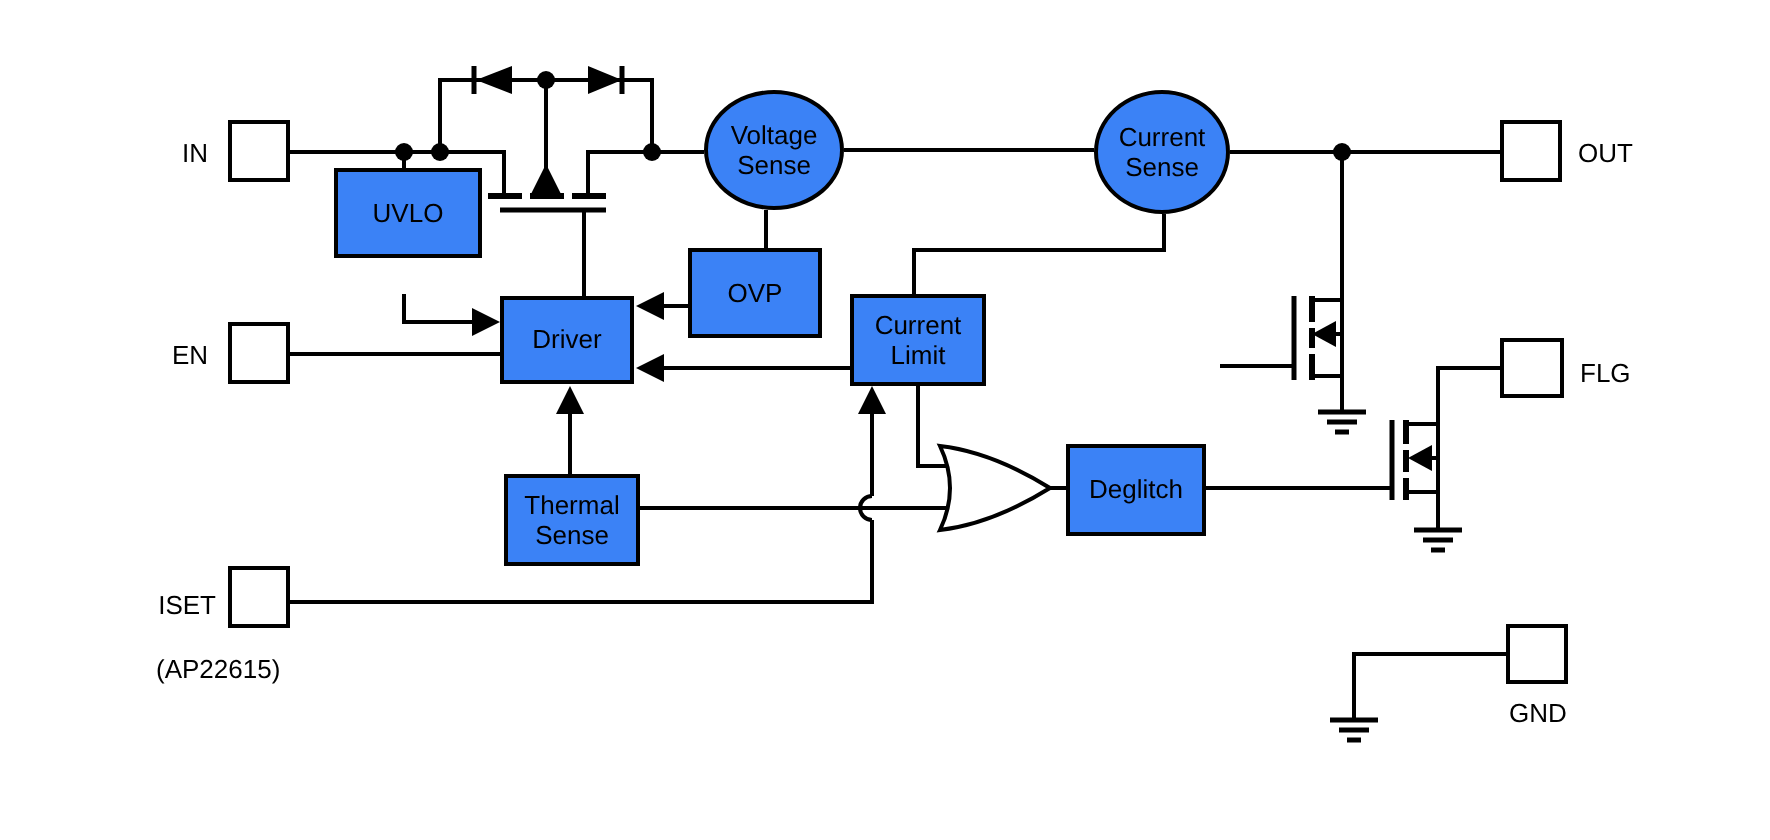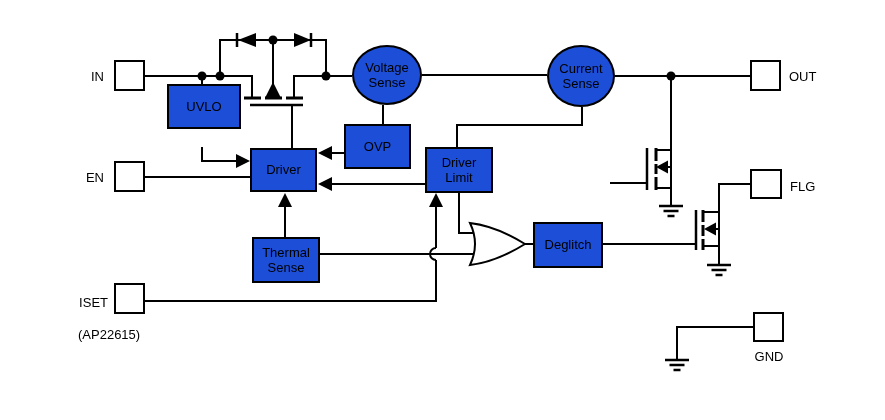--- a/index.html
+++ b/index.html
@@ -1,20 +1,20 @@
 <!DOCTYPE html>
 <html><head>
 <meta charset="utf-8">
 <style>
   html,body{margin:0;padding:0;background:#ffffff;}
   *{box-sizing:border-box;}
   .canvas{position:relative;width:885px;height:420px;background:#ffffff;
           font-family:"Liberation Sans",sans-serif;color:#000;overflow:hidden;}
   .canvas svg{position:absolute;left:0;top:0;}
-  .block{position:absolute;border:2px solid #000;background:#1d4ed8;
+  .block{position:absolute;border:2px solid #000;background:#3b82f6;
          display:flex;align-items:center;justify-content:center;text-align:center;
          font-size:13px;line-height:1.18;}
   .ellipse{border-radius:50%;}
   .pinbox{position:absolute;border:2px solid #000;background:#fff;}
   .lbl{position:absolute;font-size:13px;white-space:nowrap;line-height:1;text-align:center;}
   .r{text-align:right;}
 </style>
 </head>
 <body>
 
@@ -124,21 +124,21 @@
   <div class="block" style="left:250px;top:148px;width:67px;height:44px">
     <span>Driver</span>
   </div>
   <div class="block" style="left:344px;top:124px;width:67px;height:45px">
     <span>OVP</span>
   </div>
   <div class="block" style="left:252px;top:237px;width:68px;height:46px">
     <span>Thermal Sense</span>
   </div>
   <div class="block" style="left:425px;top:147px;width:68px;height:46px">
-    <span>Driver Limit</span>
+    <span>Current Limit</span>
   </div>
   <div class="block" style="left:533px;top:222px;width:70px;height:46px">
     <span>Deglitch</span>
   </div>
 
   <div class="block ellipse" style="left:352px;top:45px;width:70px;height:60px">
     <span>Voltage Sense</span>
   </div>
   <div class="block ellipse" style="left:547px;top:45px;width:68px;height:62px">
     <span>Current Sense</span>

